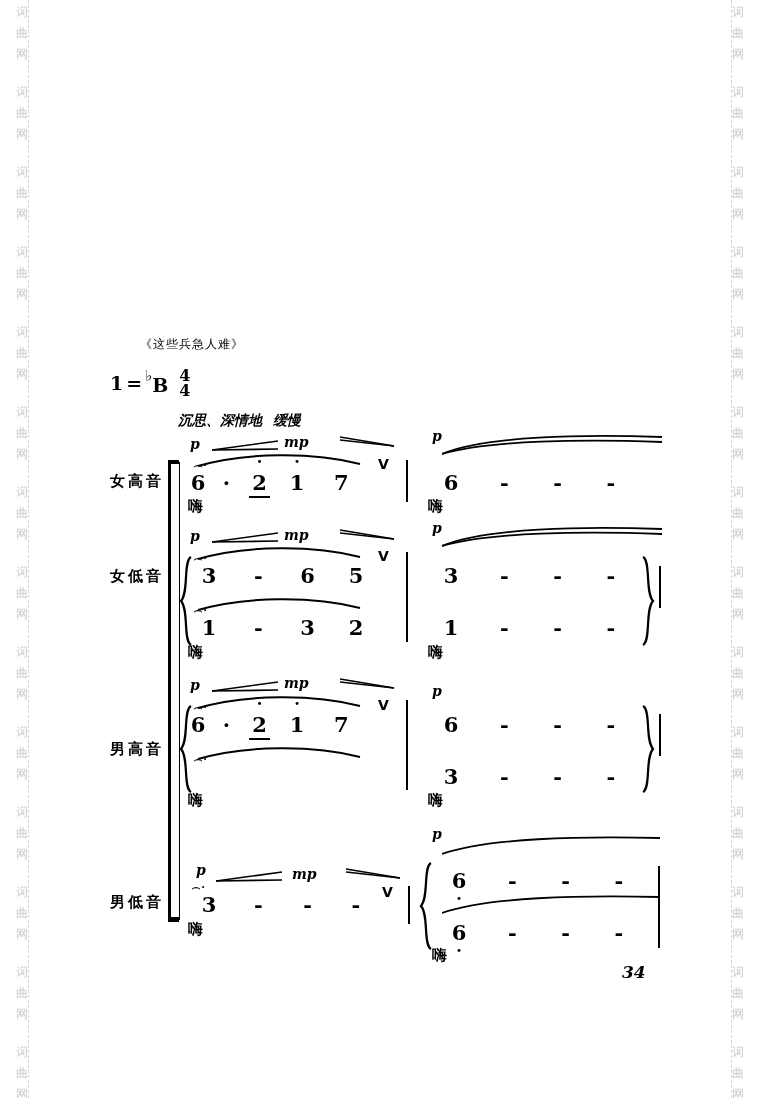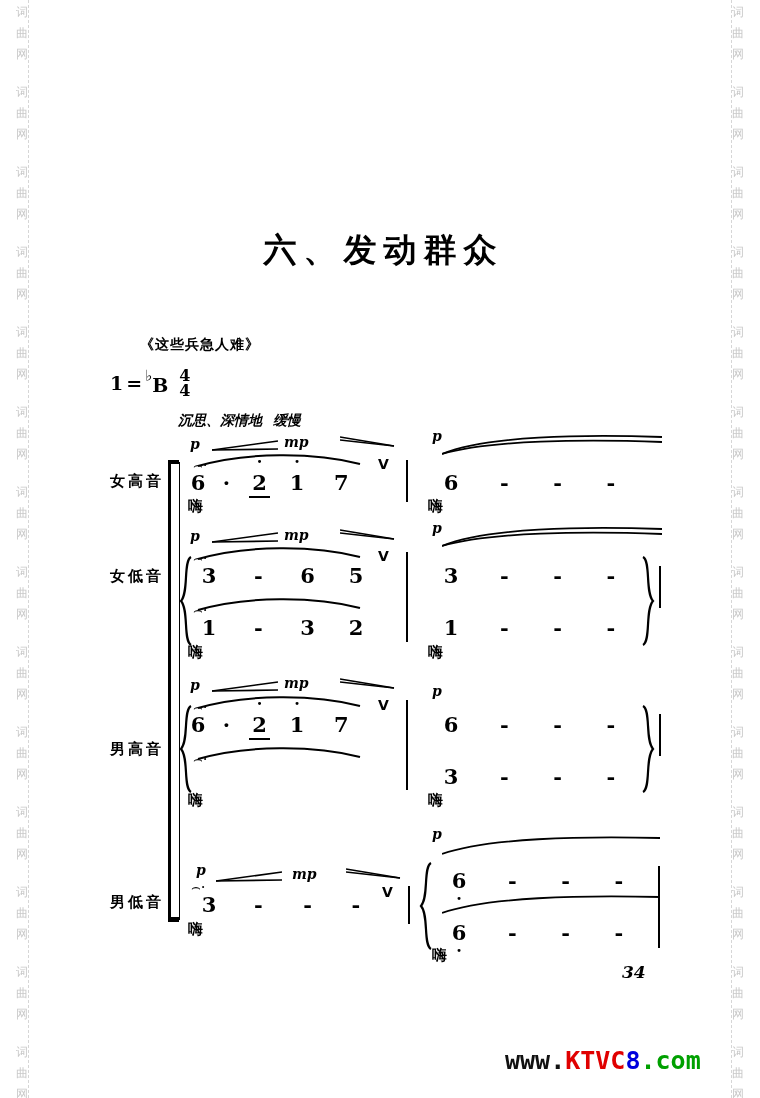--- a/index.html
+++ b/index.html
@@ -44,21 +44,21 @@
   }
   .subtitle{
     position:absolute;left:0;right:0;top:285px;
     text-align:center;
     font-family:"DejaVu Serif","Liberation Serif",serif;
     font-weight:bold;font-size:17px;letter-spacing:1px;
   }
   .songref{
     position:absolute;left:140px;top:336px;
     font-family:"DejaVu Serif","Liberation Serif",serif;
-    font-weight:bold;font-size:14px;letter-spacing:1px;
+    font-weight:normal;font-size:12px;letter-spacing:1px;
   }
   .keysig{
     position:absolute;left:110px;top:368px;
     font-family:"DejaVu Serif","Liberation Serif",serif;
     font-weight:bold;font-size:19px;
     display:flex;align-items:center;
   }
   .keysig .eq{margin:0 3px;}
   .keysig .flat{font-size:15px;vertical-align:super;position:relative;top:-4px;}
   .meter{
@@ -316,21 +316,20 @@
     </div>
     <div class="wm-group">
       <span>词</span>
       <span>曲</span>
       <span>网</span>
     </div>
   </div>
 
 <div class="page">
 
-  <div class="title">六、发动群众</div>
   <div class="songref">《这些兵急人难》</div>
 
   <div class="keysig">
     <span>1</span>
     <span class="eq">=</span>
     <span><span class="flat">♭</span><span>B</span></span>
     <span class="meter">
       <span class="num">4</span>
       <span class="den">4</span>
     </span>
@@ -589,17 +588,14 @@
     <span class="nt" style="width:46px;"><span>6</span><span class="oct-dn">·</span></span>
     <span class="nt" style="width:46px;">-</span>
     <span class="nt" style="width:46px;">-</span>
     <span class="nt" style="width:46px;">-</span>
   </div>
   <div class="lyric" style="left:432px;top:946px;">嗨</div>
   <div class="barline" style="left:658px;top:866px;height:82px;"></div>
 
   <div class="pagenum">34</div>
 
-  <div class="ktv">
-    <span class="w">www.</span><span class="r">KTVC</span><span class="b">8</span><span class="g">.com</span>
-  </div>
 
 </div>
 
 </body></html>

